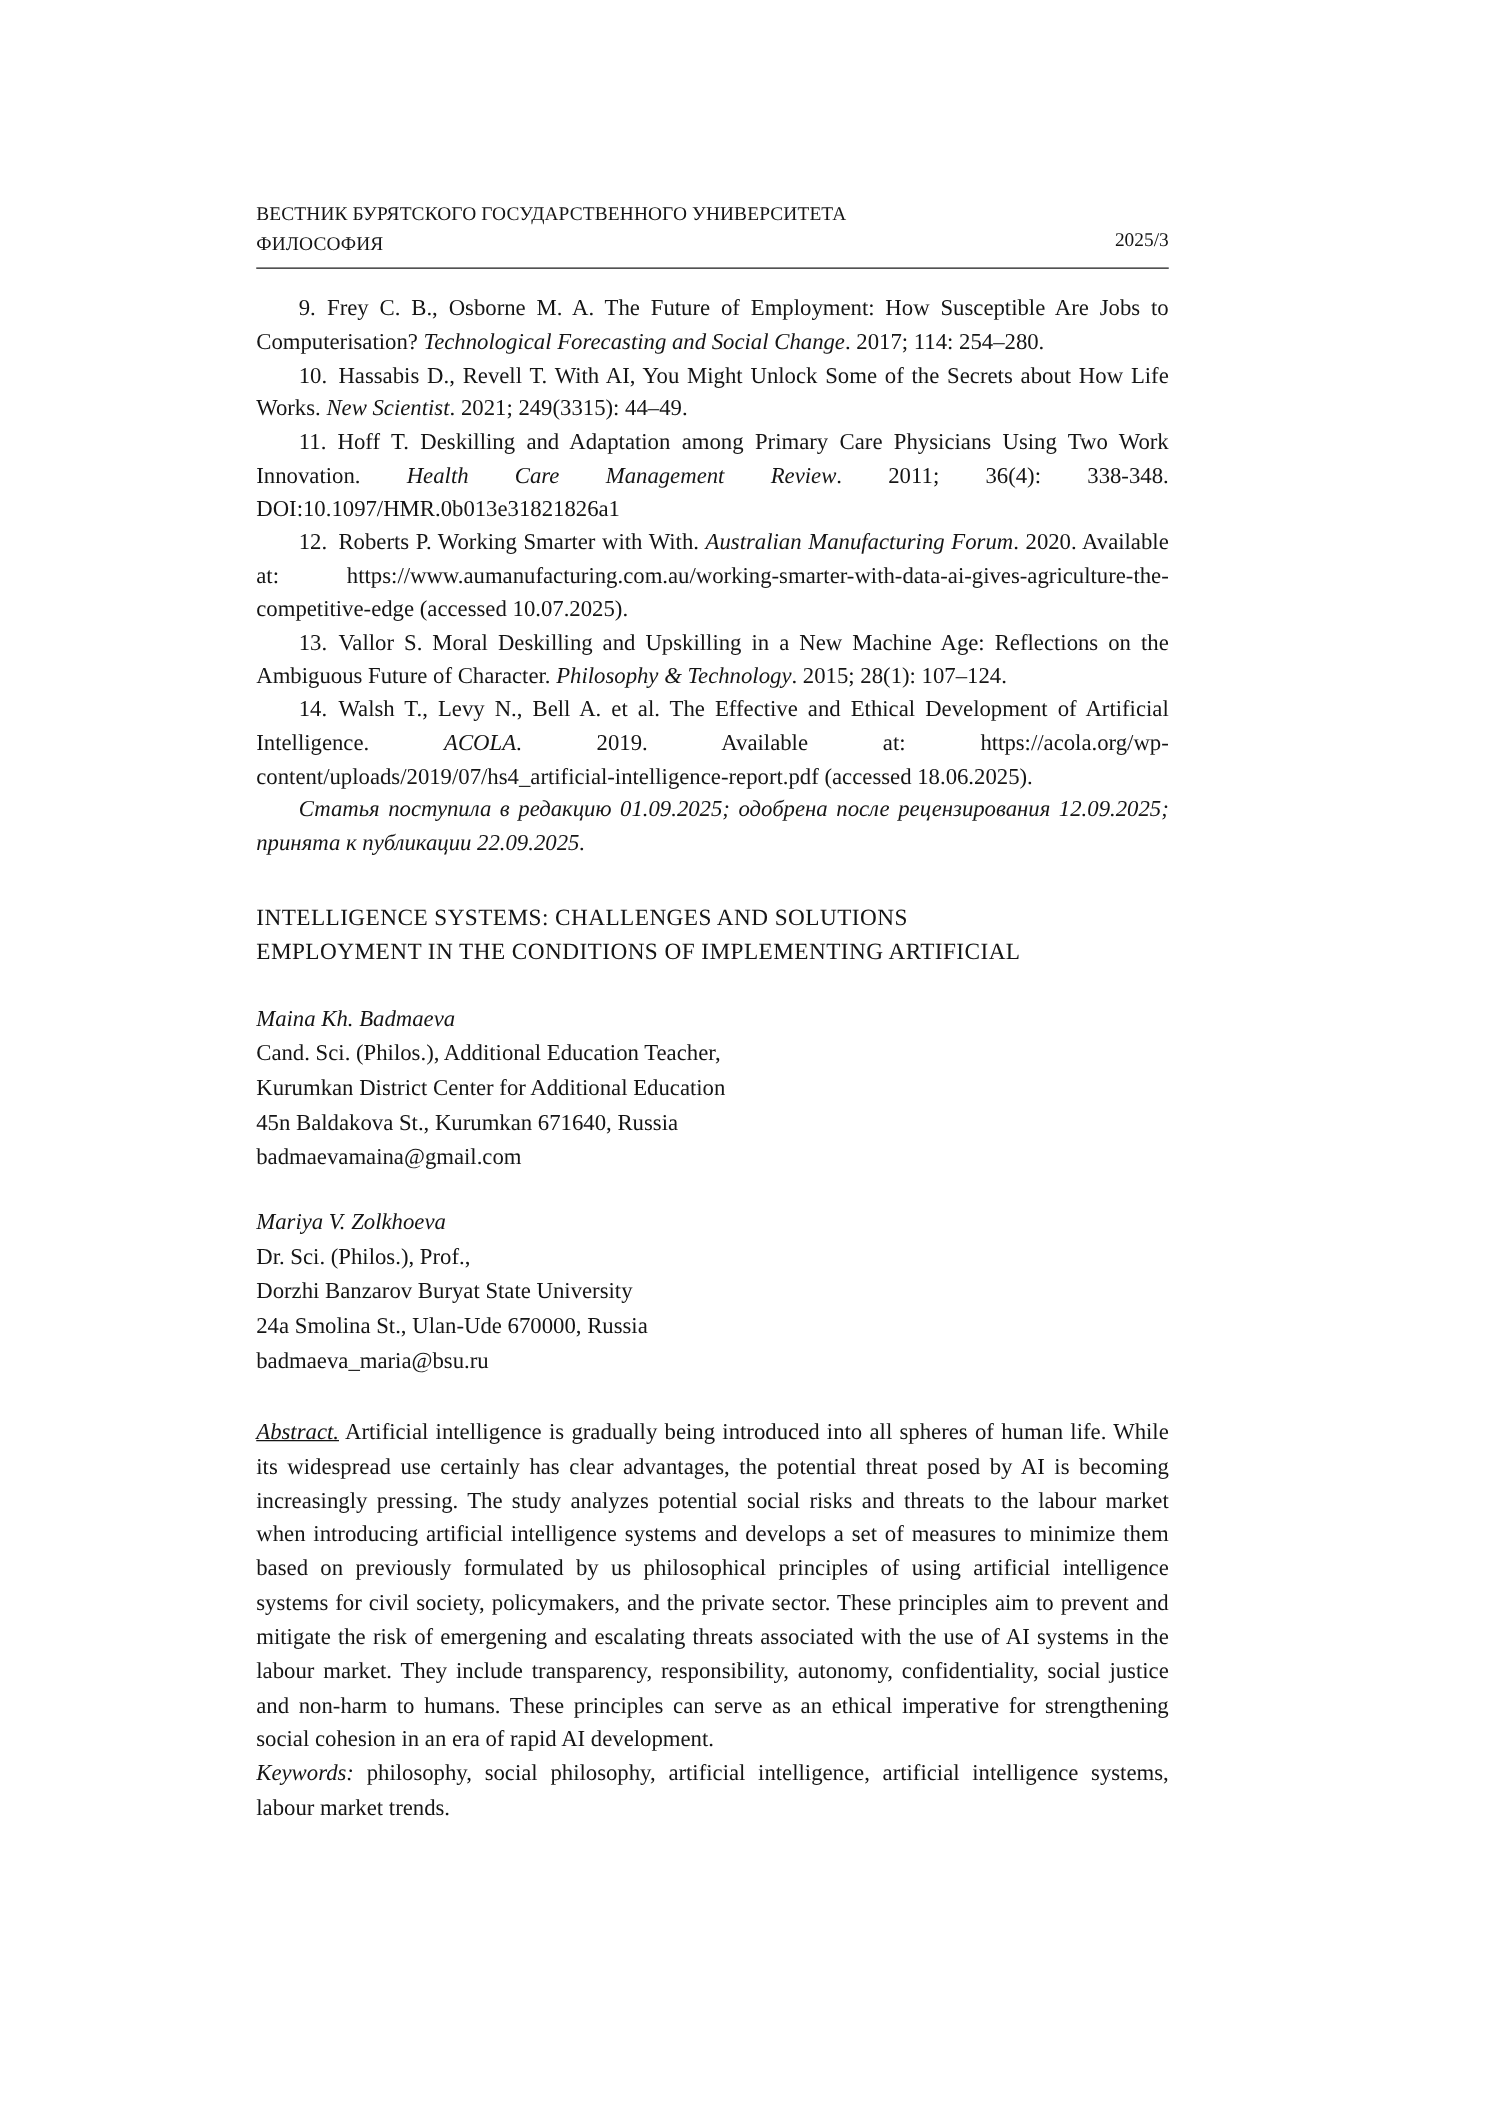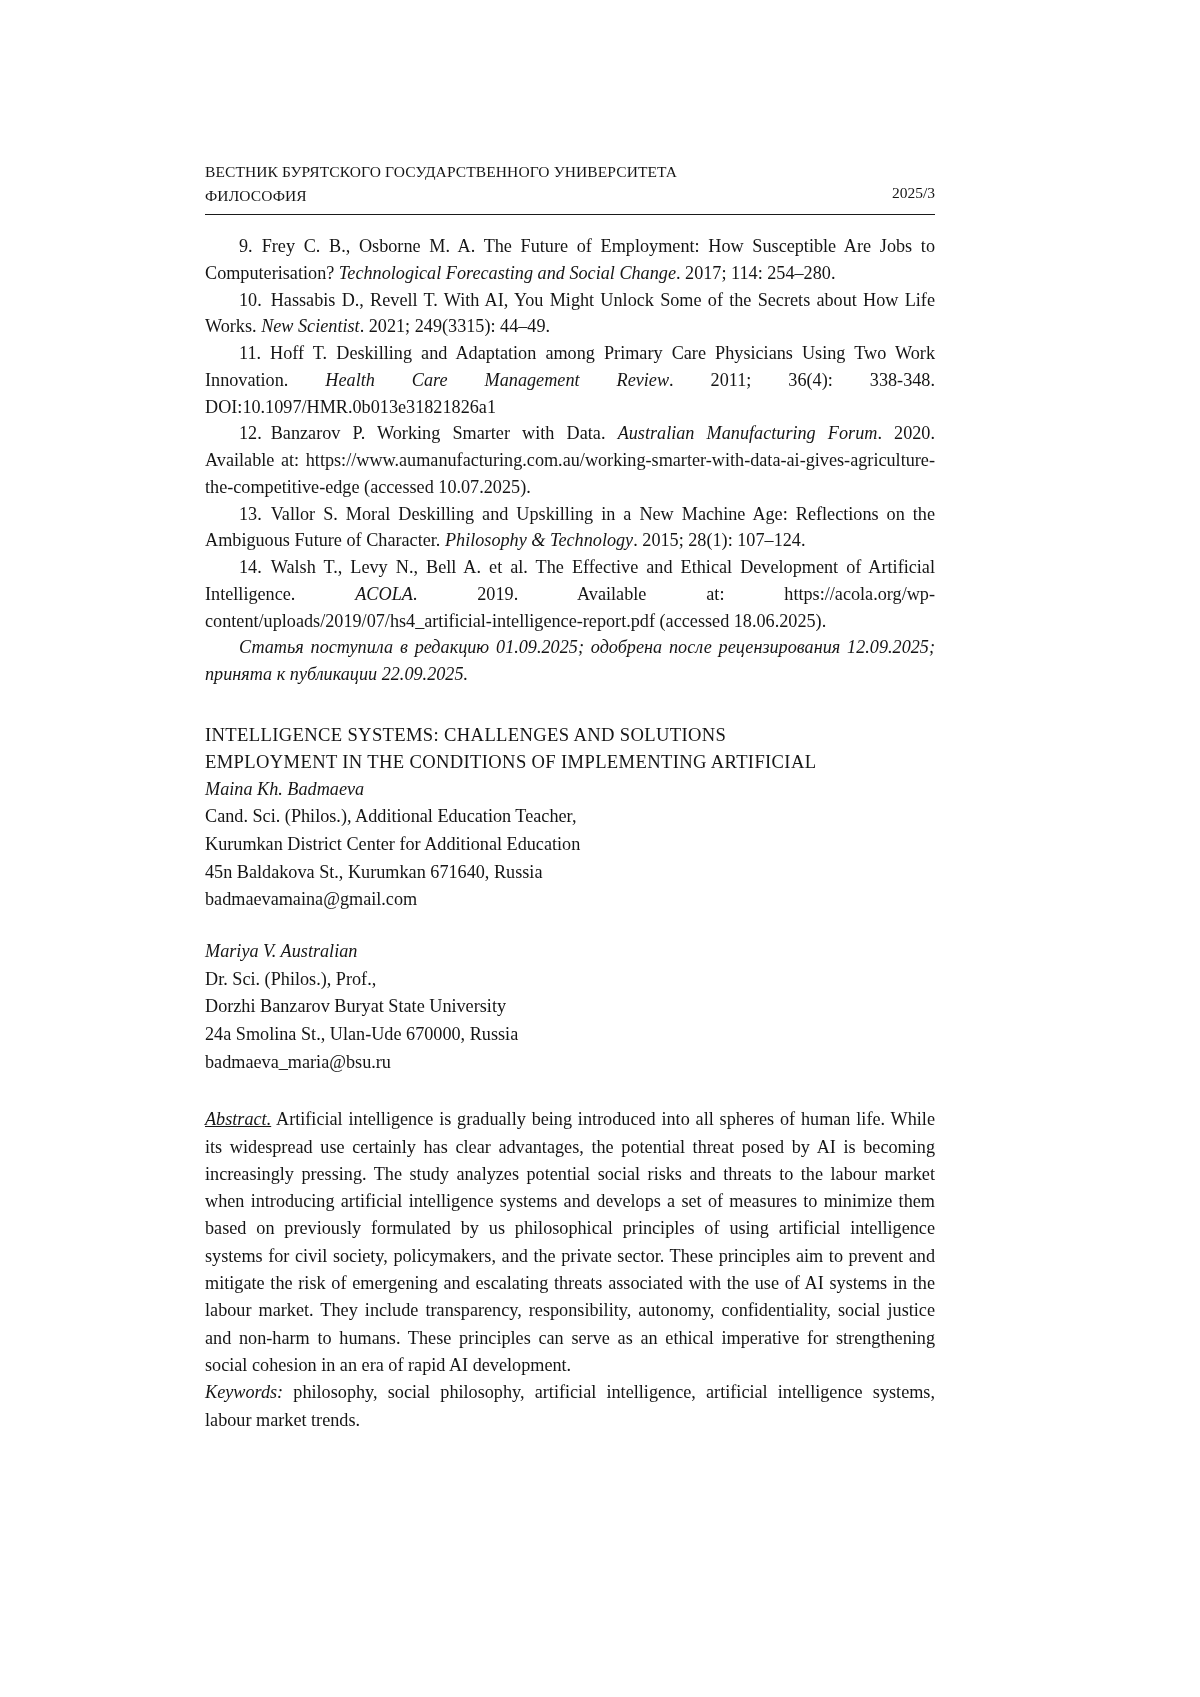--- a/index.html
+++ b/index.html
@@ -81,20 +81,21 @@
   .en-title {
     margin-top: 34px;
     font-size: 18.6px;
     line-height: 1.45;
     letter-spacing: 0.35px;
   }
   .en-title div { white-space: nowrap; }
 
   
   .author-block {
+    margin-top: 26px;
     font-size: 18.2px;
     line-height: 1.52;
   }
   .author-block .name {
     font-style: italic;
   }
   .author-block.second {
     margin-top: 24px;
   }
 
@@ -130,42 +131,42 @@
       <div class="line1">ВЕСТНИК БУРЯТСКОГО ГОСУДАРСТВЕННОГО УНИВЕРСИТЕТА</div>
       <div class="line2">ФИЛОСОФИЯ</div>
       <div class="issue">2025/3</div>
       <hr class="rule">
     </div>
 
     <div class="refs">
       <p class="ref"><span>9.</span><span class="num-gap">&nbsp;</span><span>Frey C. B., Osborne M. A. The Future of Employment: How Susceptible Are Jobs to Computerisation? </span><i>Technological Forecasting and Social Change</i><span>. 2017; 114: 254–280.</span></p>
       <p class="ref"><span>10.</span><span class="num-gap">&nbsp;</span><span>Hassabis D., Revell T. With AI, You Might Unlock Some of the Secrets about How Life Works. </span><i>New Scientist</i><span>. 2021; 249(3315): 44–49.</span></p>
       <p class="ref"><span>11.</span><span class="num-gap">&nbsp;</span><span>Hoff T. Deskilling and Adaptation among Primary Care Physicians Using Two Work Innovation. </span><i>Health Care Management Review</i><span>. 2011; 36(4): 338-348. DOI:10.1097/HMR.0b013e31821826a1</span></p>
-      <p class="ref"><span>12.</span><span class="num-gap">&nbsp;</span><span>Banzarov P. Working Smarter with Data. </span><i>Australian Manufacturing Forum</i><span>. 2020. Available at: https://www.aumanufacturing.com.au/working-smarter-with-data-ai-gives-agriculture-the-competitive-edge (accessed 10.07.2025).</span></p>
+      <p class="ref"><span>12.</span><span class="num-gap">&nbsp;</span><span>Roberts P. Working Smarter with With. </span><i>Australian Manufacturing Forum</i><span>. 2020. Available at: https://www.aumanufacturing.com.au/working-smarter-with-data-ai-gives-agriculture-the-competitive-edge (accessed 10.07.2025).</span></p>
       <p class="ref"><span>13.</span><span class="num-gap">&nbsp;</span><span>Vallor S. Moral Deskilling and Upskilling in a New Machine Age: Reflections on the Ambiguous Future of Character. </span><i>Philosophy &amp; Technology</i><span>. 2015; 28(1): 107–124.</span></p>
       <p class="ref"><span>14.</span><span class="num-gap">&nbsp;</span><span>Walsh T., Levy N., Bell A. et al. The Effective and Ethical Development of Artificial Intelligence. </span><i>ACOLA</i><span>. 2019. Available at: https://acola.org/wp-content/uploads/2019/07/hs4_artificial-intelligence-report.pdf (accessed 18.06.2025).</span></p>
     </div>
 
     <div class="received">Статья поступила в редакцию 01.09.2025; одобрена после рецензирования 12.09.2025; принята к публикации 22.09.2025.</div>
 
     <div class="en-title">
       <div>INTELLIGENCE SYSTEMS: CHALLENGES AND SOLUTIONS</div>
       <div>EMPLOYMENT IN THE CONDITIONS OF IMPLEMENTING ARTIFICIAL</div>
     </div>
 
     <div class="author-block first">
       <div class="name">Maina Kh. Badmaeva</div>
       <div>Cand. Sci. (Philos.), Additional Education Teacher,</div>
       <div>Kurumkan District Center for Additional Education</div>
       <div>45n Baldakova St., Kurumkan 671640, Russia</div>
       <div>badmaevamaina@gmail.com</div>
     </div>
 
     <div class="author-block second">
-      <div class="name">Mariya V. Australian</div>
+      <div class="name">Mariya V. Zolkhoeva</div>
       <div>Dr. Sci. (Philos.), Prof.,</div>
       <div>Dorzhi Banzarov Buryat State University</div>
       <div>24a Smolina St., Ulan-Ude 670000, Russia</div>
       <div>badmaeva_maria@bsu.ru</div>
     </div>
 
     <div class="abstract">
       <p><span class="lead">Abstract.</span><span> Artificial intelligence is gradually being introduced into all spheres of human life. While its widespread use certainly has clear advantages, the potential threat posed by AI is becoming increasingly pressing. The study analyzes potential social risks and threats to the labour market when introducing artificial intelligence systems and develops a set of measures to minimize them based on previously formulated by us philosophical principles of using artificial intelligence systems for civil society, policymakers, and the private sector. These principles aim to prevent and mitigate the risk of emergening and escalating threats associated with the use of AI systems in the labour market.  They include transparency, responsibility, autonomy, confidentiality, social justice and non-harm to humans. These principles can serve as an ethical imperative for strengthening social cohesion in an era of rapid AI development.</span></p>
       <p class="keywords"><span class="kw-label">Keywords:</span><span> philosophy, social philosophy, artificial intelligence, artificial intelligence systems, labour market trends.</span></p>
     </div>

